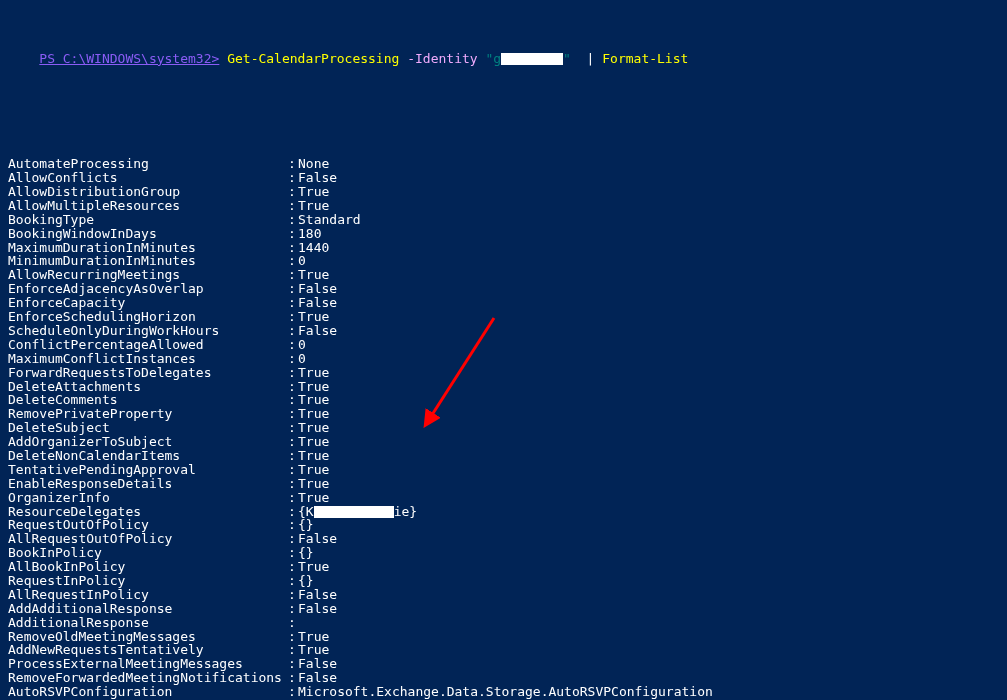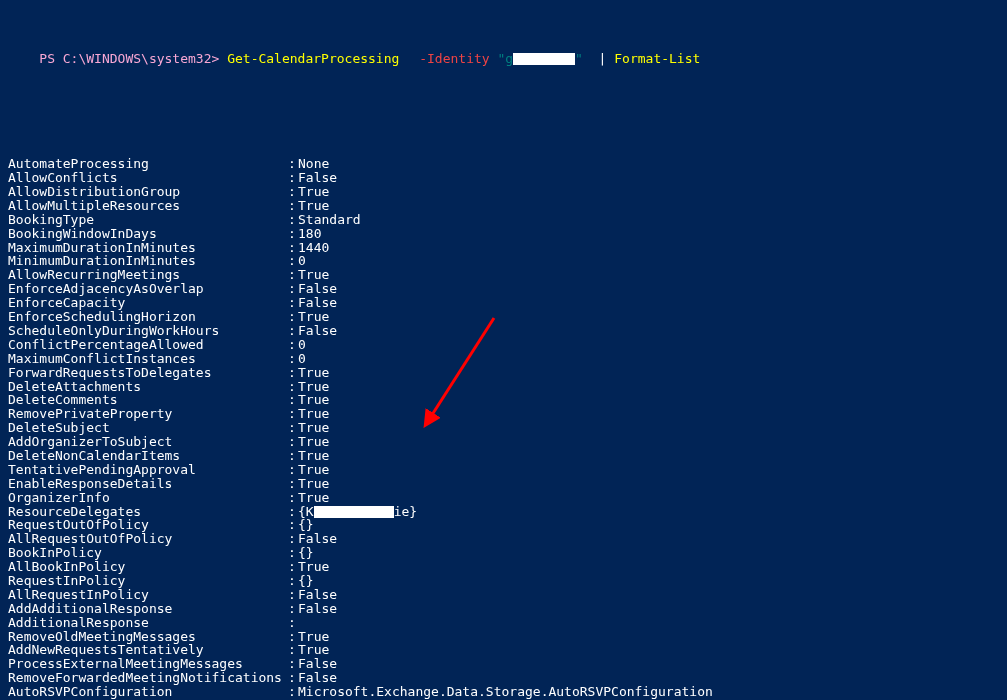--- a/index.html
+++ b/index.html
@@ -15,23 +15,23 @@
     position: relative;
   }
   .terminal {
     padding: 10px 8px;
     line-height: 13.9px;
     white-space: pre;
   }
   .prompt-line {
     margin-bottom: 4px;
   }
-  .prompt { color: #f9a8d4; }
+  .prompt { color: #8b5cf6; text-decoration: underline; }
   .cmd    { color: #ffff00; margin-top: 17px; }
-  .param  { color: #ef4444; margin-left: 12px; }
+  .param  { color: #f0abfc; }
   .quote  { color: #008080; }
   .pipe   { color: #ffffff; }
 
   .output {
     margin-top: 32px;
   }
   .row {
     height: 13.9px;
     line-height: 13.9px;
     text-decoration: underline;

